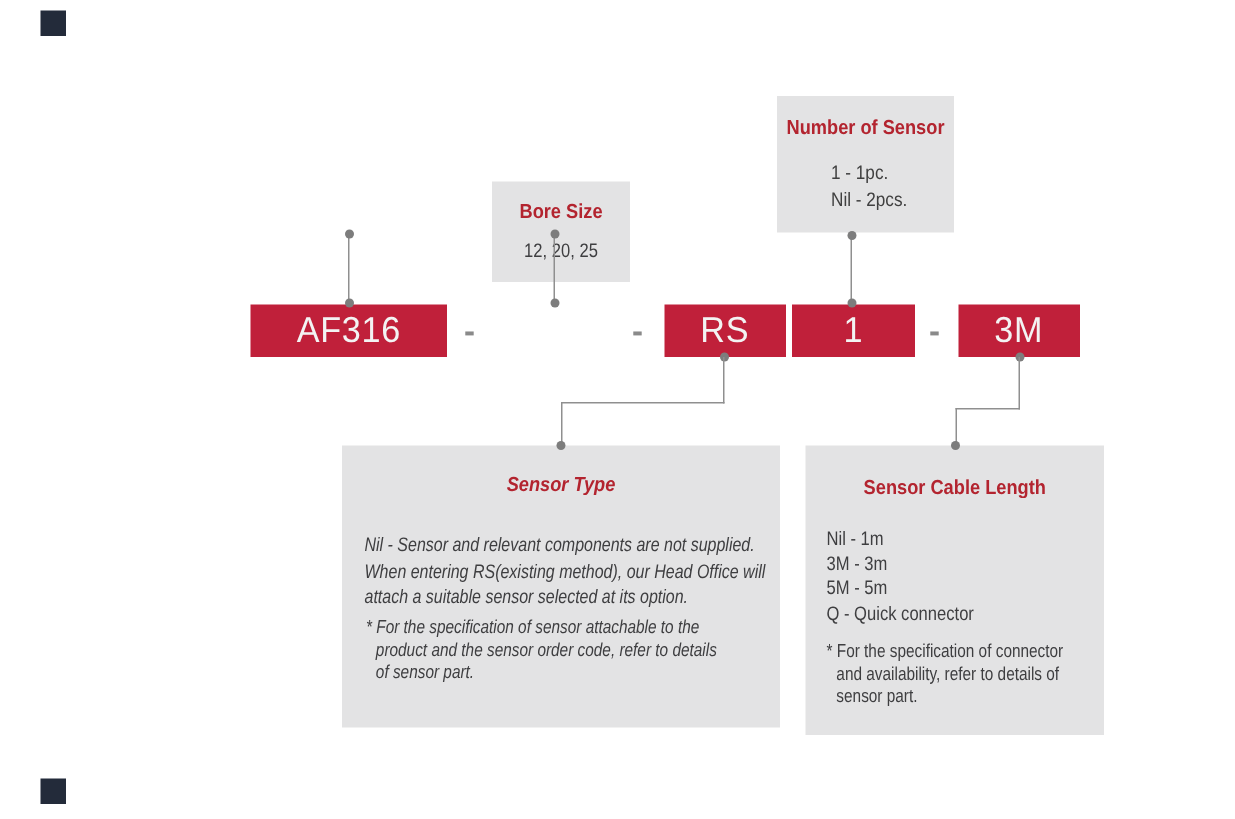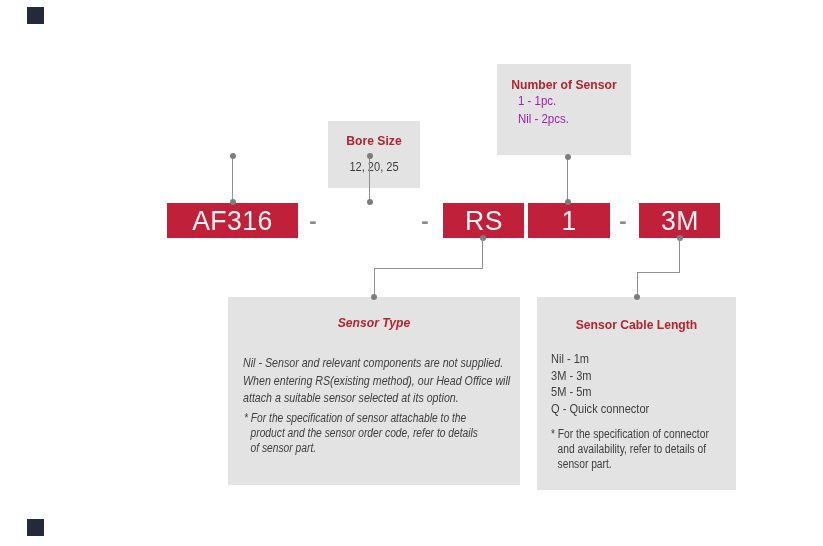--- a/index.html
+++ b/index.html
@@ -23,59 +23,60 @@
   .edge-marker.bottom { top: 519px; }
 
   
   .gbox {
     position: absolute;
     background: #e3e3e4;
   }
   .gbox.product { left: 168px; top: 126px; width: 130px; height: 29px;
     display: flex; align-items: center; justify-content: center; }
   .gbox.bore { left: 328px; top: 88px; width: 92px; height: 67px; margin-top: 33px; }
-  .gbox.numsensor { left: 497px; top: 64px; width: 134px; height: 91px; }
+  .gbox.numsensor { left: 518px; top: 64px; width: 118px; height: 91px; }
 
   .gtitle {
     color: #b3242f;
     font-weight: bold;
     font-size: 13.5px;
     text-align: center;
     transform: scaleX(0.9);
     white-space: nowrap;
   }
   .gbox.bore .gtitle { margin-top: 12px; }
   .gbox.numsensor .gtitle { margin-top: 13px; }
   .gvalue {
     color: #3e3e40;
     font-size: 13px;
     text-align: center;
     margin-top: 11px;
     transform: scaleX(0.85);
     white-space: nowrap;
   }
   .gopts {
-    padding-left: 21px;
-    color: #a21caf;
+    margin-top: 14px;
+    padding-left: 36px;
+    color: #404040;
     font-size: 13px;
     line-height: 18px;
   }
   .gopts > div { transform: scaleX(0.88); transform-origin: 0 50%; white-space: nowrap; }
 
   
   .rbox {
     position: absolute;
     top: 203px;
     height: 35px;
     background: #c0203a;
     color: #f3f3f3;
     display: flex;
     align-items: center;
     justify-content: center;
-    font-size: 28px;
+    font-size: 24px;
     letter-spacing: 0.5px;
   }
   .rbox .rtxt { transform: scaleX(0.95); white-space: nowrap; }
   .seg1 { left: 167px; width: 131px; }
   .seg2 { left: 328px; width: 84px; }
   .seg3 { left: 443px; width: 81px; }
   .seg4 { left: 528px; width: 82px; }
   .seg5 { left: 639px; width: 81px; }
 
   .dash {

